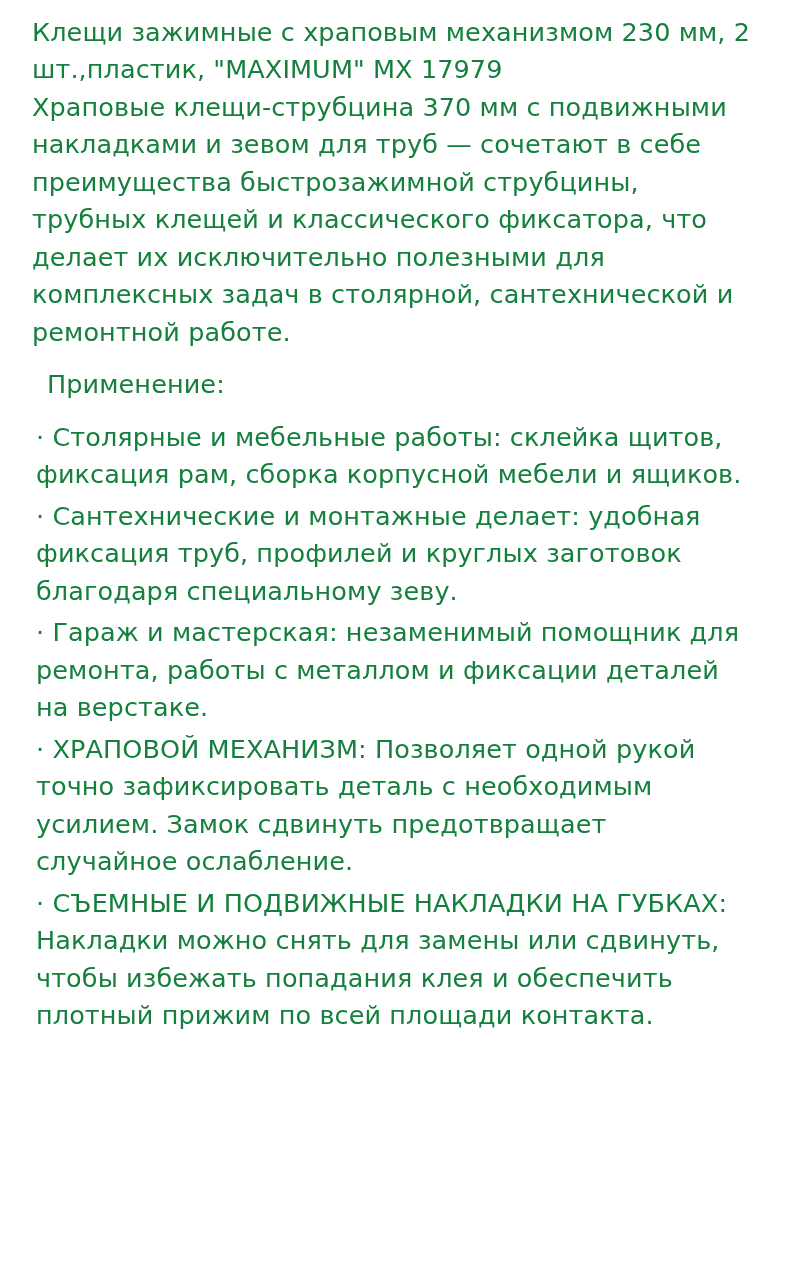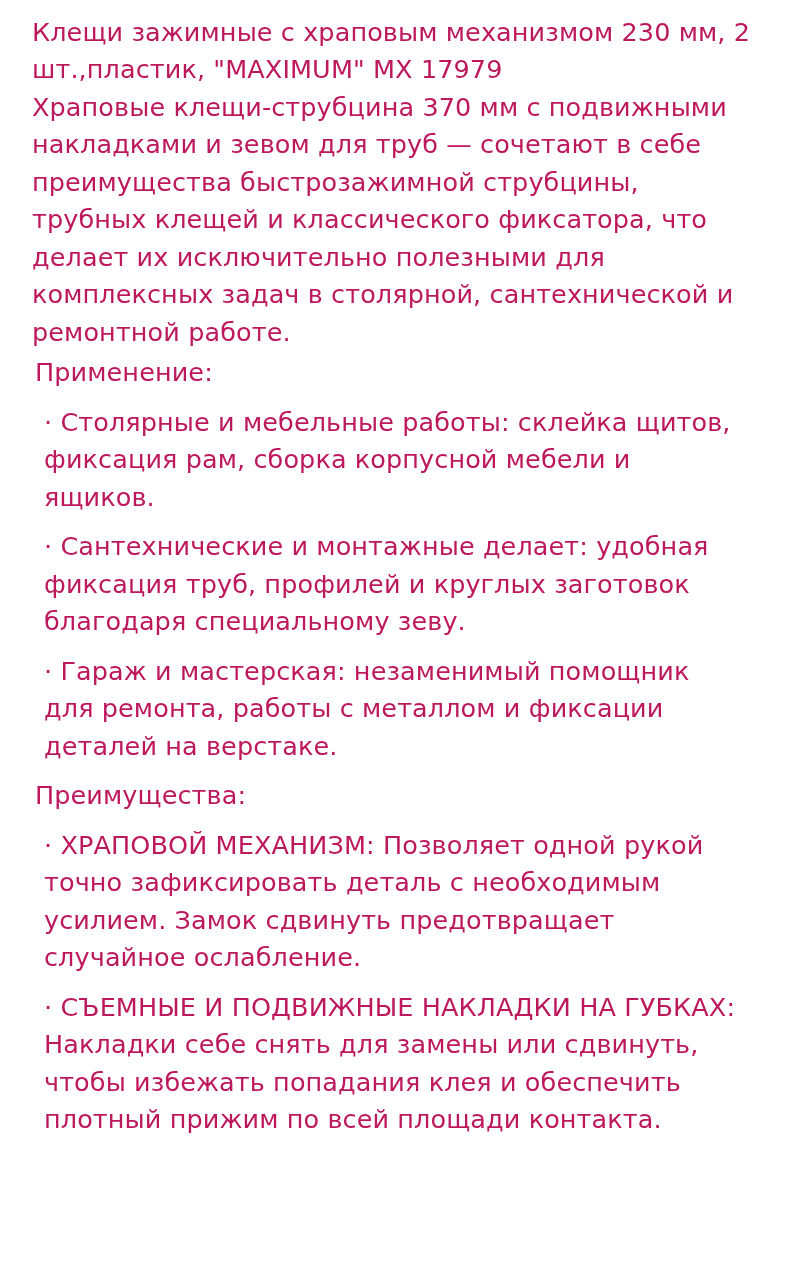--- a/index.html
+++ b/index.html
@@ -18,45 +18,44 @@
     width: 786px;
     min-height: 1280px;
     box-sizing: border-box;
     padding: 14px 34px 0 32px;
     overflow: hidden;
   }
   .desc {
     font-size: 25.5px;
     line-height: 1.47;
     letter-spacing: 0.1px;
-    color: #be185d;
+    color: #15803d;
     word-wrap: break-word;
   }
   .para {
     margin: 0;
   }
   .bullet-line {
-    margin: 12px;
+    margin: 4px;
   }
   .heading-line {
-    margin: 3px;
+    margin: 15px;
   }
 </style>
 </head>
 <body>
 
 <div class="page">
   <div class="desc">
 
     <p class="para">Клещи зажимные с храповым механизмом 230 мм, 2 шт.,пластик, "MAXIMUM" MX 17979</p>
     <p class="para">Храповые клещи-струбцина 370 мм с подвижными накладками и зевом для труб — сочетают в себе преимущества быстрозажимной струбцины, трубных клещей и классического фиксатора, что делает их исключительно полезными для комплексных задач в столярной, сантехнической и ремонтной работе.</p>
 
     <p class="heading-line">Применение:</p>
     <p class="bullet-line">· Столярные и мебельные работы: склейка щитов, фиксация рам, сборка корпусной мебели и ящиков.</p>
     <p class="bullet-line">· Сантехнические и монтажные делает: удобная фиксация труб, профилей и круглых заготовок благодаря специальному зеву.</p>
     <p class="bullet-line">· Гараж и мастерская: незаменимый помощник для ремонта, работы с металлом и фиксации деталей на верстаке.</p>
 
-    <p class="heading-line">Преимущества:</p>
     <p class="bullet-line">· ХРАПОВОЙ МЕХАНИЗМ: Позволяет одной рукой точно зафиксировать деталь с необходимым усилием. Замок сдвинуть предотвращает случайное ослабление.</p>
-    <p class="bullet-line">· СЪЕМНЫЕ И ПОДВИЖНЫЕ НАКЛАДКИ НА ГУБКАХ: Накладки себе снять для замены или сдвинуть, чтобы избежать попадания клея и обеспечить плотный прижим по всей площади контакта.</p>
+    <p class="bullet-line">· СЪЕМНЫЕ И ПОДВИЖНЫЕ НАКЛАДКИ НА ГУБКАХ: Накладки можно снять для замены или сдвинуть, чтобы избежать попадания клея и обеспечить плотный прижим по всей площади контакта.</p>
 
   </div>
 </div>
 
 </body></html>

